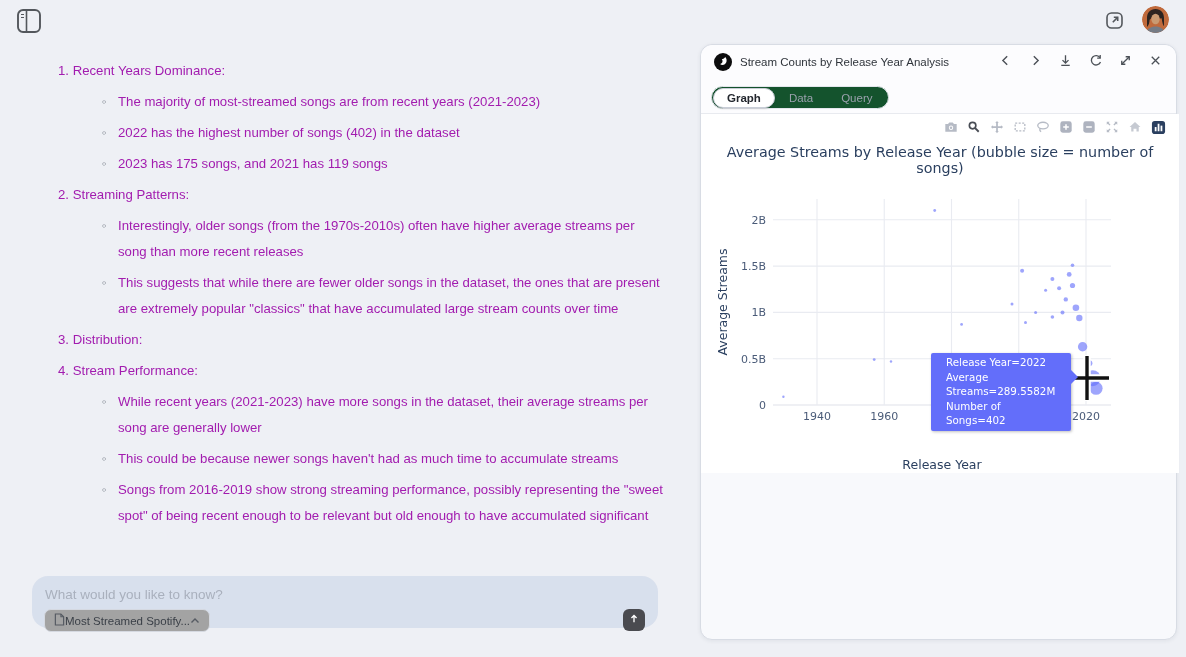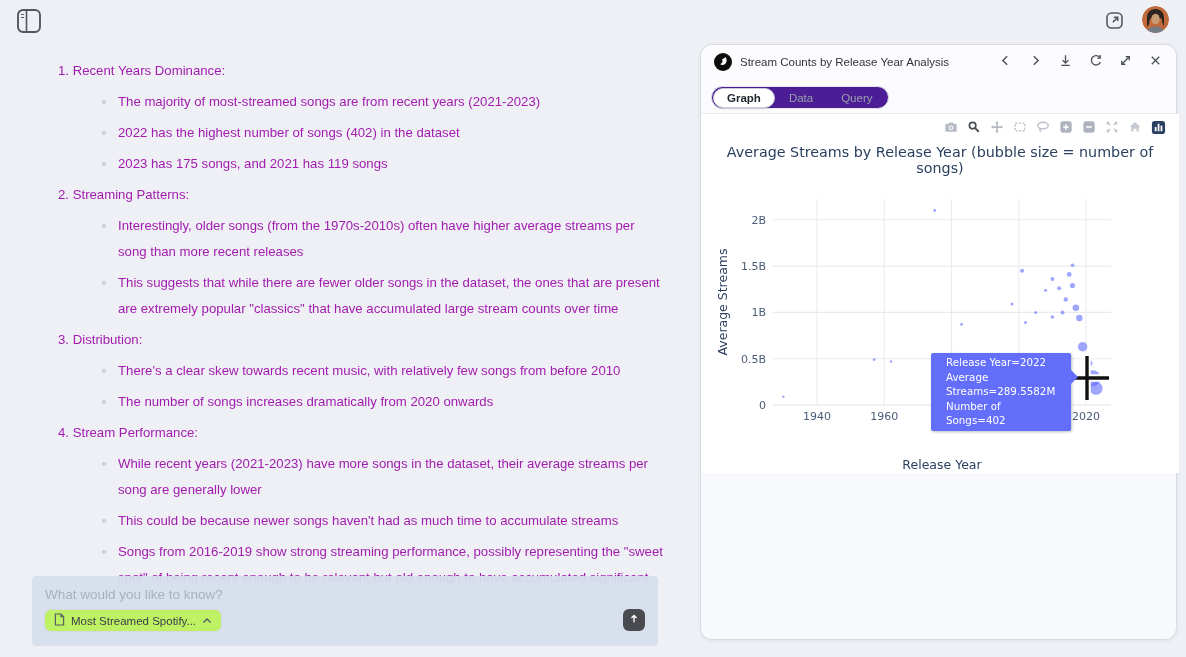--- a/index.html
+++ b/index.html
@@ -12,34 +12,34 @@
   .avatar { position:absolute; left:1142px; top:6px; width:27px; height:27px; border-radius:50%; overflow:hidden; cursor:pointer; }
 
   
   .doc { position:absolute; left:58px; top:58px; width:604px; color:#a21caf; font-size:13.2px; line-height:26px; }
   .sec-title { margin-bottom:5px; }
   .doc ul { list-style:none; }
   .doc li { position:relative; margin:0 0 5px 60px; width:548px; }
   .doc li::before { content:"◦"; position:absolute; left:-16px; top:0; color:#7e848e; font-size:13px; }
 
   
-  .chat-box { position:absolute; left:32px; top:576px; width:626px; height:70px; background:rgba(215,222,236,0.94); border-radius:4px; z-index:20; }
+  .chat-box { position:absolute; left:32px; top:576px; width:626px; height:52px; background:rgba(215,222,236,0.94); border-radius:16px; z-index:20; }
   .chat-input { position:absolute; left:13px; top:6px; width:560px; height:24px; background:transparent; border:none; outline:none; font-family:"Liberation Sans",sans-serif; font-size:13.5px; color:#3d434c; }
   .chat-input::placeholder { color:#a9b0bd; }
-  .pill { position:absolute; left:12px; top:33px; height:23px; display:flex; align-items:center; gap:6px; padding:0 9px; background:#bef264; border:1px solid #d5d9e1; border-radius:7px; font-size:11.5px; color:#3b4048; cursor:pointer; }
+  .pill { position:absolute; left:12px; top:33px; height:23px; display:flex; align-items:center; padding:0 9px; background:#a3a3a3; border:1px solid #d5d9e1; border-radius:7px; font-size:11.5px; color:#3b4048; cursor:pointer; }
   .send { position:absolute; right:13px; top:33px; width:22px; height:22px; background:#4a4b50; border:none; border-radius:6px; display:flex; align-items:center; justify-content:center; cursor:pointer; }
 
   
   .panel { position:absolute; left:700px; top:44px; width:477px; height:596px; background:#f8f9fc; border:1px solid #d8dce4; border-radius:12px; box-shadow:0 1px 4px rgba(30,40,60,0.07); }
   .panel-top { position:absolute; top:0; left:0; right:0; height:69px; background:#fcfcfe; border-radius:12px 12px 0 0; border-bottom:1px solid #e8eaef; }
   .p-logo { position:absolute; left:13px; top:8px; width:18px; height:18px; }
   .p-title { position:absolute; left:39px; top:11px; font-size:11.5px; color:#2f343b; }
   .hdr-icons { position:absolute; right:12px; top:8px; display:flex; gap:13px; }
   .hdr-icons button { width:17px; height:17px; background:none; border:none; padding:0; cursor:pointer; }
-  .tabs { position:absolute; left:10px; top:41px; height:23px; display:flex; align-items:center; padding:1px; border:1px solid #e3e6ec; border-radius:12px; background:#4c1d95; }
+  .tabs { position:absolute; left:10px; top:41px; height:23px; display:flex; align-items:center; padding:1px; border:1px solid #e3e6ec; border-radius:12px; background:#14532d; }
   .tab { height:20px; line-height:19px; padding:0 13px; border-radius:10px; font-size:11.5px; color:#9aa1ad; background:none; border:1px solid transparent; cursor:pointer; font-family:"Liberation Sans",sans-serif; }
   .tab.active { background:#fff; border:1px solid #c8cdd7; box-shadow:0 1px 2px rgba(0,0,0,0.14); color:#23272e; font-weight:bold; }
 
   
   .chart-wrap { position:absolute; top:69px; left:0; width:478px; height:359px; background:#fff; overflow:hidden; }
   .modebar { position:absolute; top:6px; right:14px; display:flex; gap:9px; align-items:center; z-index:3; }
   .modebar button { width:14px; height:14px; background:none; border:none; padding:0; cursor:pointer; }
   .chart-title { position:absolute; top:30px; left:0; width:100%; text-align:center; font-family:"DejaVu Sans",sans-serif; font-size:14.3px; color:#2a3f5f; z-index:2; }
   #plot { position:absolute; top:0; left:0; z-index:1; }
   .hover-tip { position:absolute; left:230px; top:239px; width:140px; background:#636efa; color:#fff; font-family:"DejaVu Sans",sans-serif; font-size:10.3px; line-height:14.6px; padding:2px 15px 3px; border-radius:2px; box-shadow:1px 1px 3px rgba(0,0,0,0.25); z-index:4; }
@@ -93,24 +93,20 @@
     </div>
     <div>
       <div class="sec-title"><span>2.</span> <span>Streaming Patterns:</span></div>
       <ul>
         <li>Interestingly, older songs (from the 1970s-2010s) often have higher average streams per song than more recent releases</li>
         <li>This suggests that while there are fewer older songs in the dataset, the ones that are present are extremely popular "classics" that have accumulated large stream counts over time</li>
       </ul>
     </div>
     <div>
       <div class="sec-title"><span>3.</span> <span>Distribution:</span></div>
-      <ul>
-        <li>There's a clear skew towards recent music, with relatively few songs from before 2010</li>
-        <li>The number of songs increases dramatically from 2020 onwards</li>
-      </ul>
     </div>
     <div>
       <div class="sec-title"><span>4.</span> <span>Stream Performance:</span></div>
       <ul>
         <li>While recent years (2021-2023) have more songs in the dataset, their average streams per song are generally lower</li>
         <li>This could be because newer songs haven't had as much time to accumulate streams</li>
         <li>Songs from 2016-2019 show strong streaming performance, possibly representing the "sweet spot" of being recent enough to be relevant but old enough to have accumulated significant</li>
       </ul>
     </div>
   </div>

